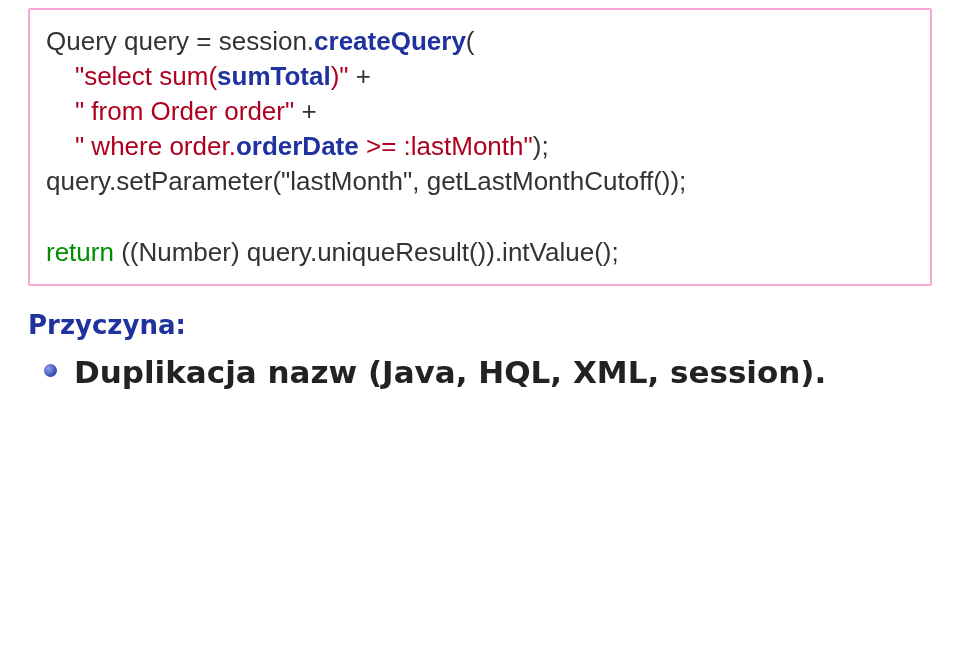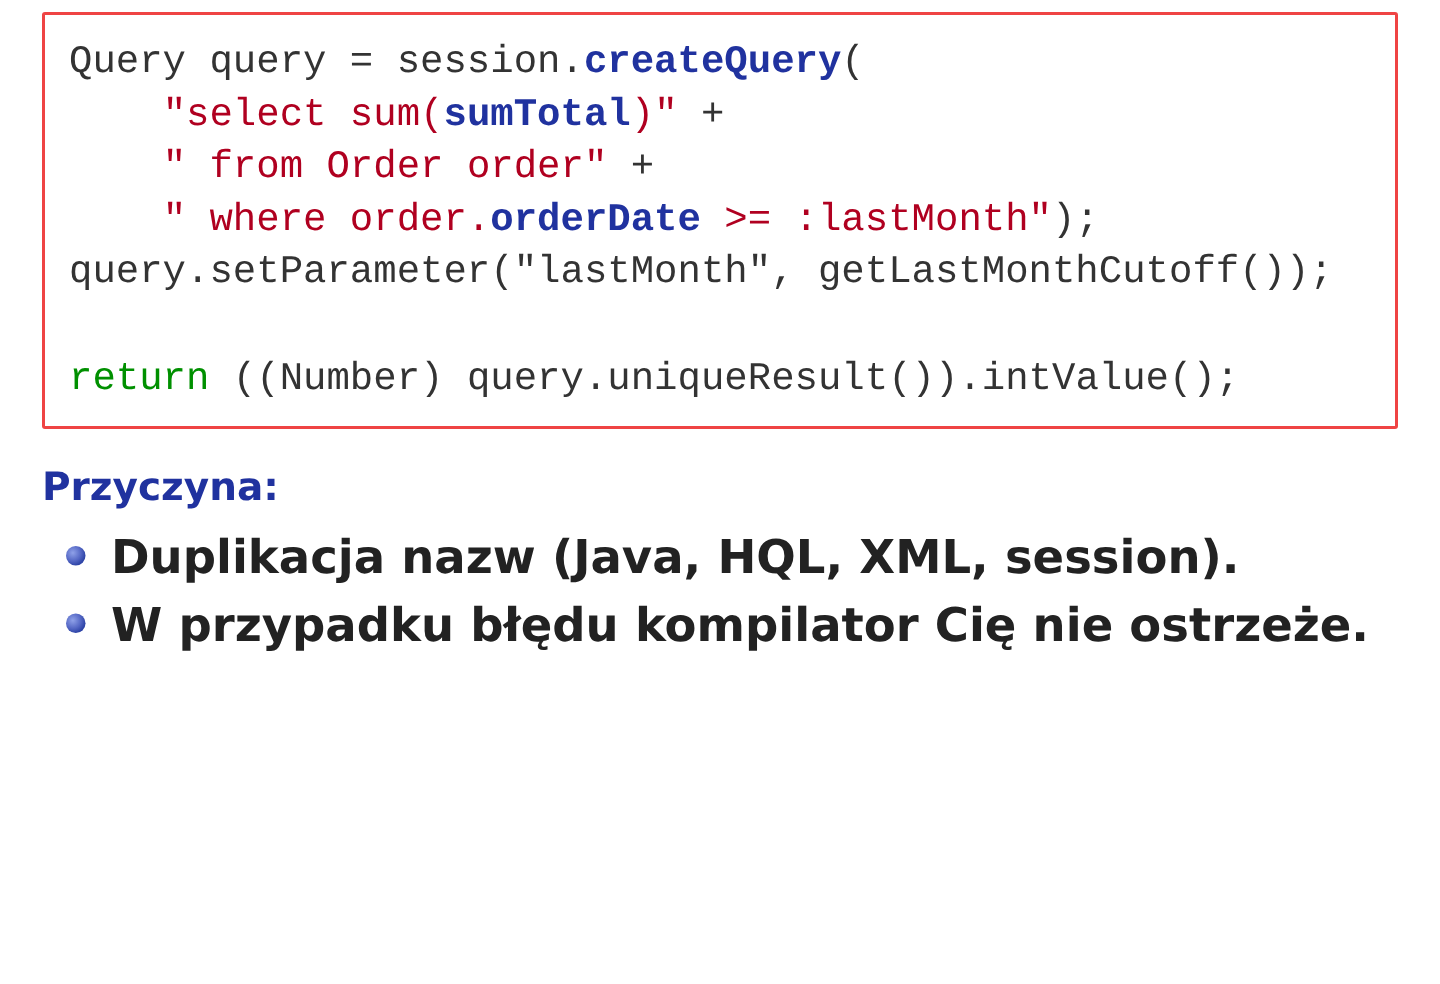--- a/index.html
+++ b/index.html
@@ -16,24 +16,24 @@
     box-sizing: border-box;
   }
   .title {
     color: #20329f;
     font-weight: 700;
     font-size: 37px;
     line-height: 1.25;
     margin-bottom: 18px;
   }
   .codebox {
-    border: 2px solid #ef4444;
+    border: 2px solid #f9a8d4;
     border-radius: 2px;
     padding: 14px 16px 14px 16px;
-    font-family: Liberation Mono, monospace;
+    font-family: Liberation Sans, sans-serif;
     font-size: 26px;
     line-height: 1.35;
     white-space: pre;
     color: #333333;
     margin-bottom: 24px;
   }
   .kw   { color: #009000; }            
   .str  { color: #b00020; }            
   .id-b { color: #20329f; font-weight: 600; }
   .heading2 {
@@ -83,18 +83,15 @@
 <span>query.setParameter("lastMonth", getLastMonthCutoff());</span>
 <span></span>
 <span><span class="kw">return</span><span> ((Number) query.uniqueResult()).intValue();</span></span></div>
 
   <div class="heading2">Przyczyna:</div>
 
   <ul class="bullets">
     <li>
       <span>Duplikacja nazw (Java, HQL, XML, session).</span><span class="mono-inline"></span><span></span>
     </li>
-    <li>
-      <span>W przypadku błędu kompilator Cię nie ostrzeże.</span><span class="mono-inline"></span><span></span>
-    </li>
   </ul>
 
 </div>
 
 </body></html>

